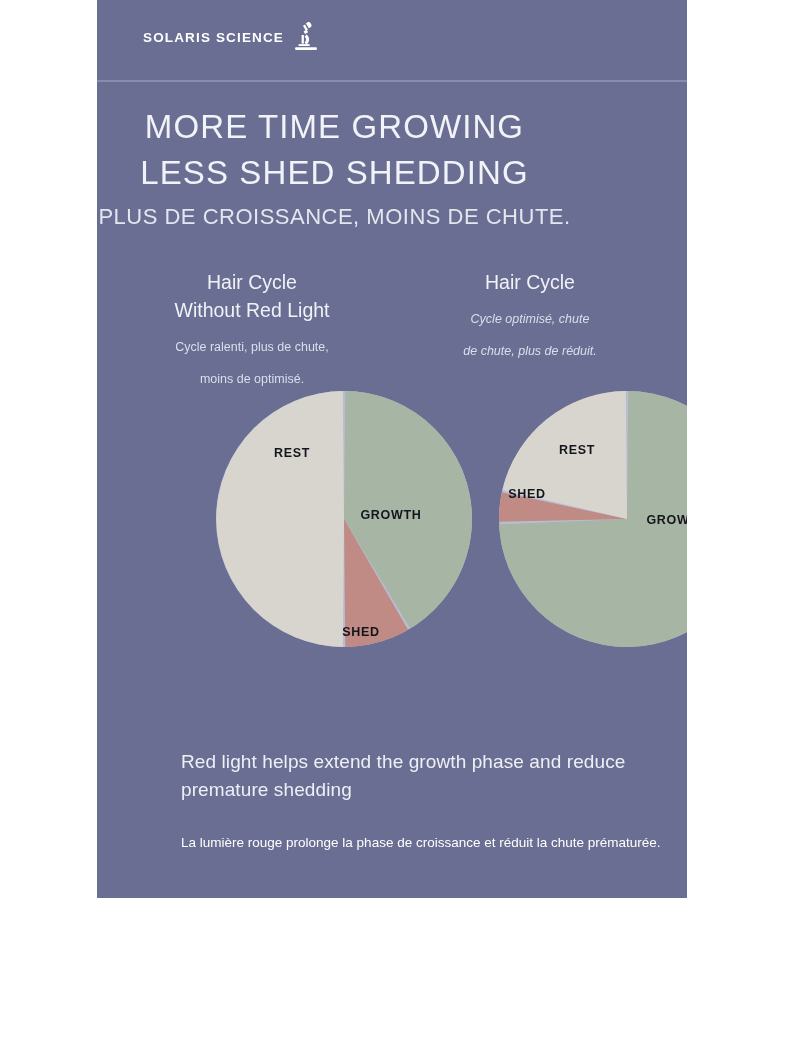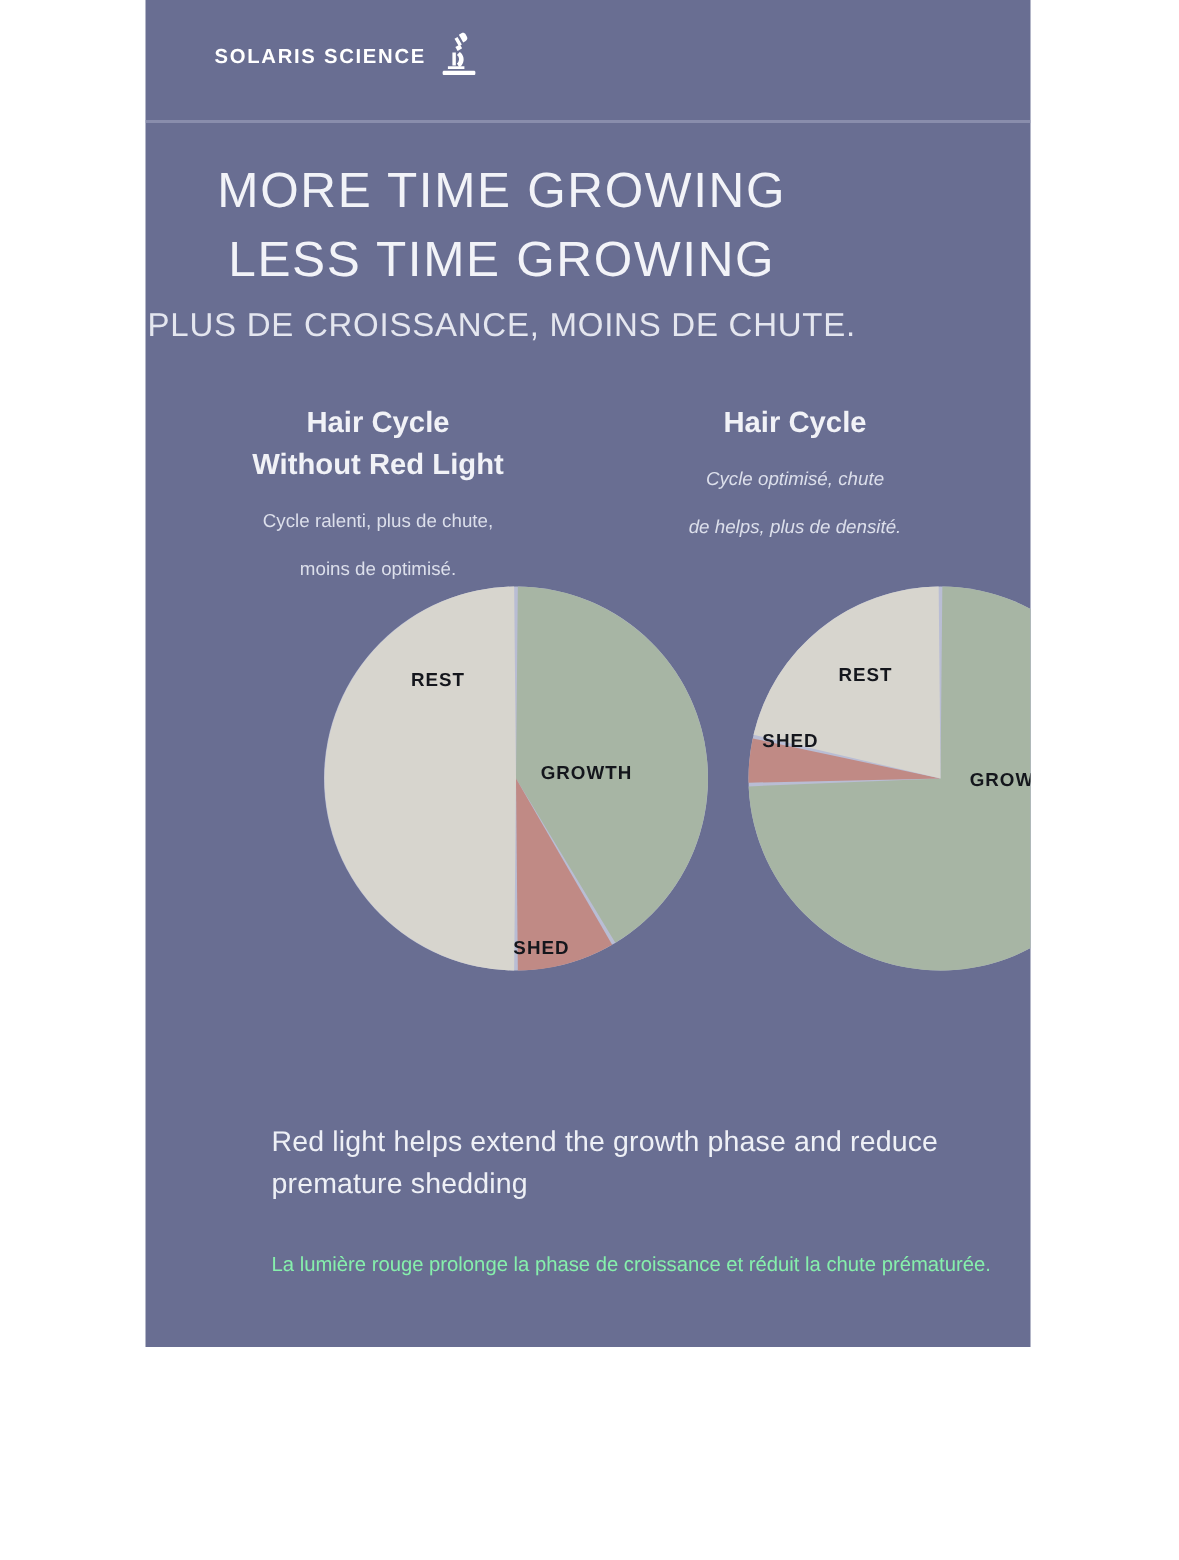--- a/index.html
+++ b/index.html
@@ -100,21 +100,21 @@
     top: 268px;
     width: 280px;
   }
   #panel-without { left: 15px; }
   #panel-with    { left: 293px; }
 
   .panel-heading {
     text-align: center;
     color: #f1f2f7;
     font-size: 19.5px;
-    font-weight: 700;
+    font-weight: 400;
     line-height: 28px;
     white-space: nowrap;
   }
   .panel-heading .em-italic { font-style: italic; }
 
   .panel-subtitle {
     text-align: center;
     color: #dcdfeb;
     font-size: 12.5px;
     font-weight: 400;
@@ -151,21 +151,21 @@
     margin-left: 40px;
   }
   #footer-headline {
     color: #eef0f6;
     font-size: 19px;
     font-weight: 400;
     line-height: 28px;
     letter-spacing: .1px;
   }
   #footer-sub {
-    color: #86efac;
+    color: #ffffff;
     font-size: 13.5px;
     font-weight: 400;
     line-height: 23px;
     margin-top: 27px;
   }
 </style>
 </head>
 <body>
 
 <div id="poster">
@@ -185,35 +185,35 @@
             <path d="M3.0 26.2h20.0c.5 0 .9.4.9.9v1.0c0 .5-.4.9-.9.9H3.0c-.5 0-.9-.4-.9-.9v-1.0c0-.5.4-.9.9-.9z"></path>
           </g>
         </svg>
       </span>
     </div>
     <div id="header-rule"></div>
   </div>
 
   <div id="headline-block">
     <div class="headline-line">MORE TIME GROWING</div>
-    <div class="headline-line">LESS TIME GROWING</div>
+    <div class="headline-line">LESS SHED SHEDDING</div>
     <div id="headline-sub">PLUS DE CROISSANCE, MOINS DE CHUTE.</div>
   </div>
 
   <div class="chart-panel" id="panel-without">
     <div class="panel-heading">Hair Cycle</div>
     <div class="panel-heading"><span>Without</span><span> Red Light</span></div>
     <div class="panel-subtitle">Cycle ralenti, plus de chute,</div>
     <div class="panel-subtitle">moins de optimisé.</div>
   </div>
 
   <div class="chart-panel" id="panel-with">
     <div class="panel-heading">Hair Cycle</div>
     <div class="panel-subtitle is-italic">Cycle optimisé, chute</div>
-    <div class="panel-subtitle is-italic">de helps, plus de densité.</div>
+    <div class="panel-subtitle is-italic">de chute, plus de réduit.</div>
   </div>
 
   <div class="pie-wrap" id="pie-wrap-without">
     <svg class="pie-svg" viewBox="0 0 258 258" xmlns="http://www.w3.org/2000/svg">
       <circle cx="129" cy="129" r="128" fill="#b9bdd4"></circle>
       <g>
         <path id="w0-slice-growth" d="M 129 129 L 130.23 1.01 A 128 128 0 0 1 195.21 238.54 Z" fill="#a7b5a4"></path>
         <path id="w0-slice-shed" d="M 129 129 L 193.10 239.80 A 128 128 0 0 1 130.23 256.99 Z" fill="#c08a85"></path>
         <path id="w0-slice-rest" d="M 129 129 L 127.77 256.99 A 128 128 0 0 1 127.77 1.01 Z" fill="#d7d5ce"></path>
       </g>

